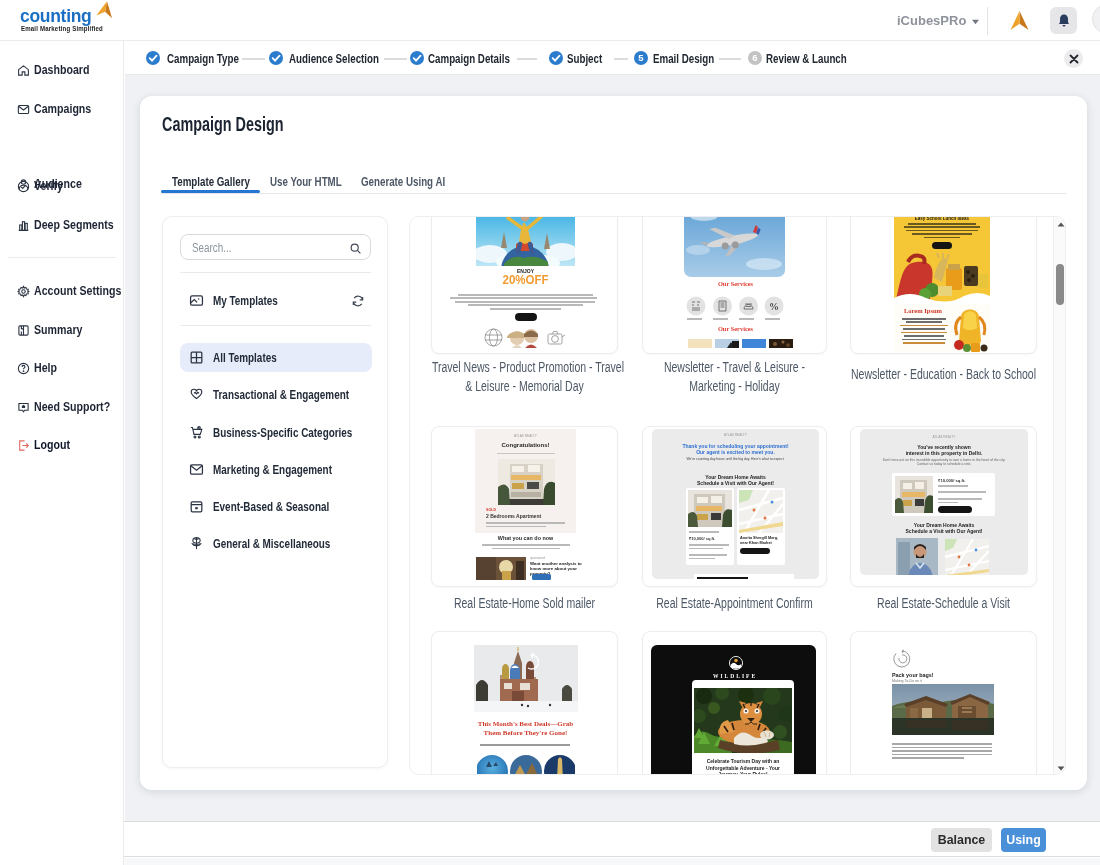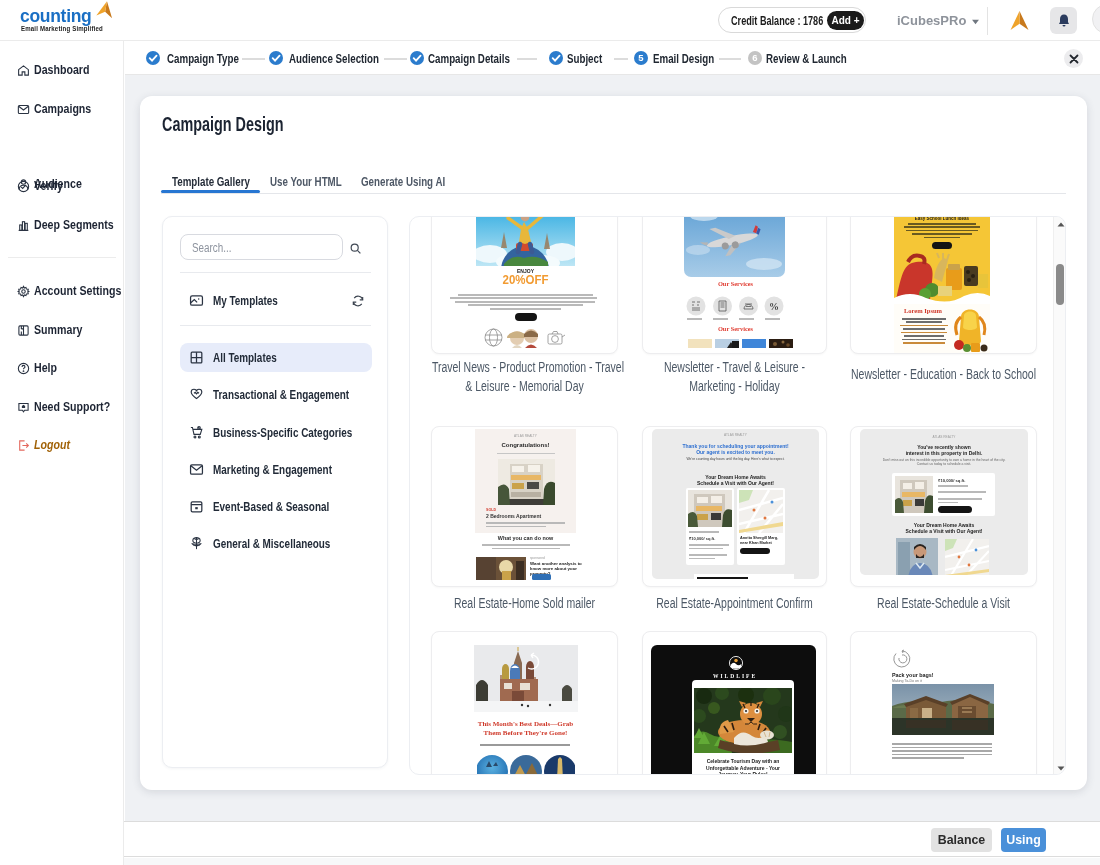--- a/index.html
+++ b/index.html
@@ -49,24 +49,20 @@
 <body>
 <div id="header">
 
   <div class="abs" style="left:20px; top:7px; font-size:17.5px; font-weight:700; color:#1a6fc4; letter-spacing:-0.3px; line-height:18px;">counting</div>
   <svg class="abs" style="left:96px; top:1px; transform:rotate(10deg);" width="19" height="17" viewBox="0 0 19 17">
       <path d="M9.5 0 L17.5 16 L9.5 10.8 Z" fill="#c8791c"></path>
       <path d="M9.5 0 L1.5 16 L9.5 10.8 Z" fill="#efa32a"></path>
     </svg>
   <div class="abs" style="left:21px; top:25px; font-size:6.6px; font-weight:700; color:#1c1c1c; letter-spacing:0.2px; transform:scaleX(0.92); transform-origin:0 0;">Email Marketing Simplified</div>
 
-  <div class="abs" style="left:718px; top:7px; width:148px; height:26px; border:1px solid #d9d9d9; border-radius:15px; background:#fff;">
-    <span class="abs" style="left:12px; top:6px; font-size:12px; font-weight:700; color:#1c1c1c; transform:scaleX(0.76); transform-origin:0 0;">Credit Balance : 1786</span>
-    <span class="abs" style="left:108px; top:3px; width:37px; height:19px; background:#1b1b1b; border-radius:10px; color:#fff; font-size:10px; font-weight:700; text-align:center; line-height:19px;">Add +</span>
-  </div>
   <div class="abs" style="left:897px; top:13px; font-size:13px; font-weight:700; color:#8e939b;">iCubesPRo <svg width="9" height="6" viewBox="0 0 10 7" style="margin-left:1px;">
         <path d="M1 1 L5 6 L9 1 Z" fill="#707780"></path>
       </svg></div>
   <div class="abs" style="left:987px; top:7px; width:1px; height:28px; background:#e3e3e3;"></div>
   <svg class="abs" style="left:1009px; top:11px;" width="21" height="19" viewBox="0 0 21 19">
     <path d="M10.5 0 L19.5 19 L10.5 12.8 Z" fill="#c8791c"></path>
       <path d="M10.5 0 L1.5 19 L10.5 12.8 Z" fill="#efa32a"></path>
   </svg>
   <div class="abs" style="left:1050px; top:7px; width:27px; height:27px; background:#e6e6e8; border-radius:6px;">
     <svg width="12" height="13" viewBox="0 0 24 26" style="margin:7px 0 0 7.5px;">
@@ -136,21 +132,21 @@
       </svg>
       <span>Help</span>
     </div>
   <div class="sideitem" style="top:359px;">
       <svg width="13" height="13" viewBox="0 0 24 24" fill="none" stroke="#2a3342" stroke-width="2">
         <path d="M3.5 4.5 L20.5 4.5 L20.5 17 L14 17 L12 20 L10 17 L3.5 17 Z"></path>
         <path d="M9 9 L12 7 L15 9 L15 13 L9 13 Z" fill="#2a3342" stroke="none"></path>
       </svg>
       <span>Need Support?</span>
     </div>
-  <div class="sideitem" style="top:397px; color:#a16207;font-style:italic;">
+  <div class="sideitem" style="top:397px; color:#0f172a;">
       <svg width="13" height="13" viewBox="0 0 24 24" fill="none" stroke="#e4685d" stroke-width="2">
         <path d="M14 3.5 L5 3.5 L5 20.5 L14 20.5"></path>
         <path d="M10 12 L21 12 M17 8 L21 12 L17 16"></path>
       </svg>
       <span>Logout</span>
     </div>
 </div>
 <div id="stepper">
   <div class="stepc" style="left:21px; background:#2b7ccd;"><svg width="14" height="14" viewBox="0 0 13 13">
         <path d="M3.4 6.7 L5.6 8.9 L9.8 4.4" stroke="#fff" stroke-width="1.7" fill="none" stroke-linecap="round"></path>
@@ -184,21 +180,21 @@
 <div id="content"></div>
 <div id="maincard">
   <div class="abs" style="left:22px; top:17px; font-size:20px; font-weight:700; color:#1b2331; transform:scaleX(0.72); transform-origin:0 0;">Campaign Design</div>
   <div class="abs" style="left:21px; top:97px; width:905px; height:1px; background:#e4e6ea;"></div>
   <div class="abs" style="left:32px; top:78px; font-size:13px; font-weight:700; color:#242c38; transform:scaleX(0.75); transform-origin:0 0;">Template Gallery</div>
   <div class="abs" style="left:130px; top:78px; font-size:13px; font-weight:700; color:#4e5866; transform:scaleX(0.75); transform-origin:0 0;">Use Your HTML</div>
   <div class="abs" style="left:221px; top:78px; font-size:13px; font-weight:700; color:#4e5866; transform:scaleX(0.75); transform-origin:0 0;">Generate Using AI</div>
   <div class="abs" style="left:21px; top:94px; width:99px; height:3px; background:#2776d2; border-radius:2px;"></div>
 
   <div class="abs" style="left:22px; top:120px; width:226px; height:552px; background:#fff; border:1px solid #eceef2; border-radius:10px; box-shadow:0 1px 3px rgba(40,50,70,.05);">
-    <div class="abs" style="left:17px; top:17px; width:163px; height:26px; border:1px solid #d8dae0; border-radius:8px;">
+    <div class="abs" style="left:17px; top:17px; width:191px; height:26px; border:1px solid #d8dae0; border-radius:8px;">
       <span class="abs" style="left:11px; top:6px; font-size:12px; color:#8d939e; transform:scaleX(0.82); transform-origin:0 0;">Search...</span>
       <svg class="abs" style="left:168px; top:6.5px;" width="13" height="13" viewBox="0 0 24 24" fill="none" stroke="#424a56" stroke-width="2.2">
           <circle cx="10.5" cy="10.5" r="6.5"></circle>
           <path d="M15.5 15.5 L21 21"></path>
         </svg>
     </div>
     <div class="abs" style="left:17px; top:55px; width:191px; height:1px; background:#e8eaee;"></div>
     <div class="cat" style="top:76px;">
         <svg width="15" height="15" viewBox="0 0 24 24" fill="none" stroke="#2a3342" stroke-width="2">
           <rect x="2.5" y="4.5" width="19" height="15" rx="2.5"></rect>

